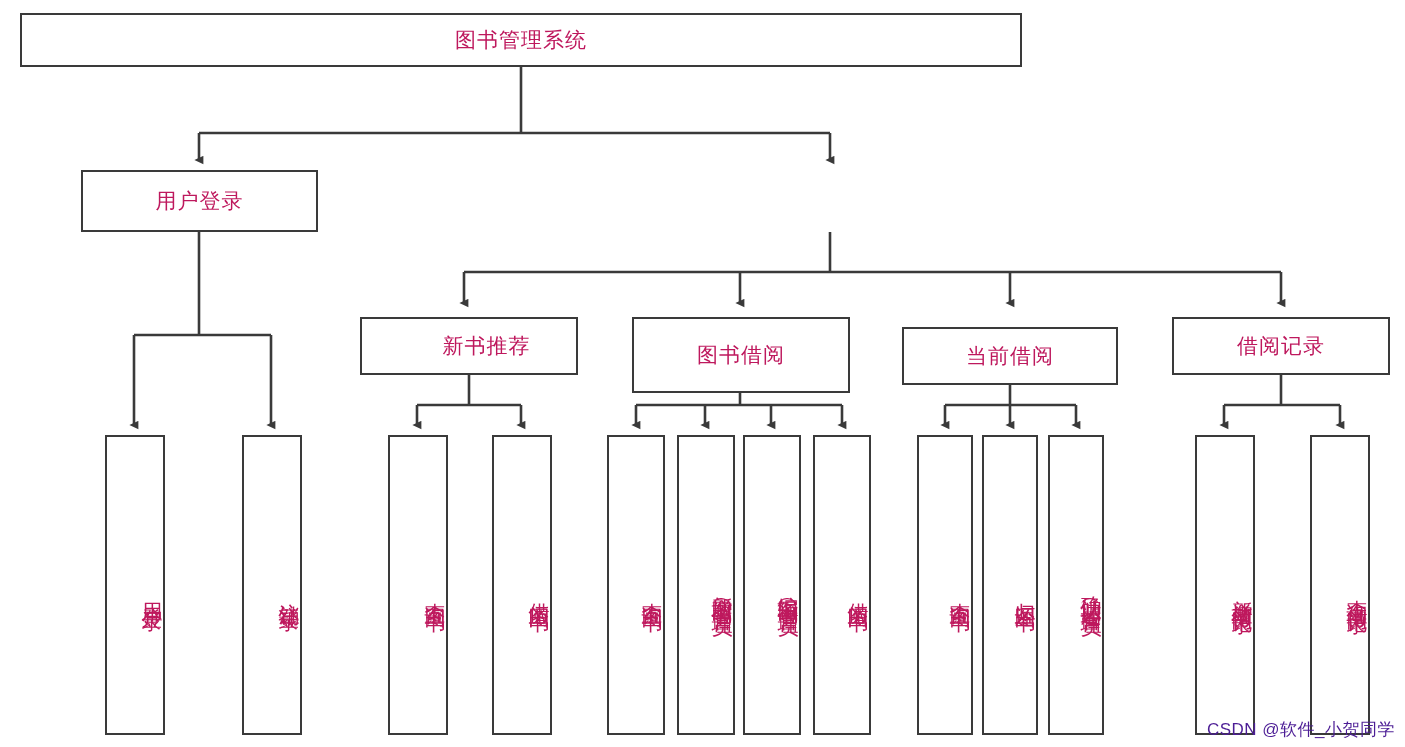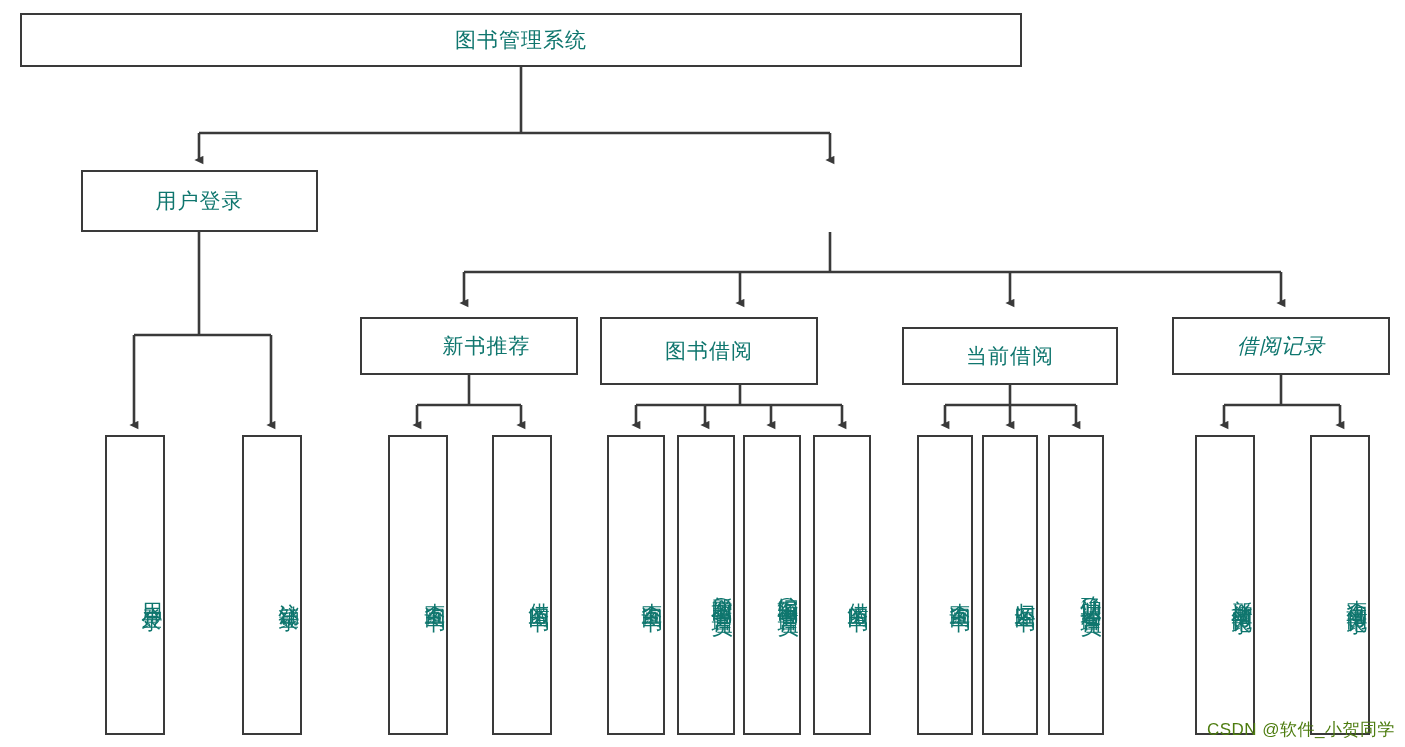--- a/index.html
+++ b/index.html
@@ -8,21 +8,21 @@
   svg.wires{position:absolute;left:0;top:0;width:1405px;height:747px;pointer-events:none;}
 
   .node{
     position:absolute;
     box-sizing:border-box;
     border:2.5px solid #3a3a3a;
     background:#ffffff;
     display:flex;
     align-items:center;
     justify-content:center;
-    color:#0f766e;
+    color:#be185d;
     z-index:2;
   }
   .node.h{ font-size:21px; letter-spacing:1px; }
   .node.v{
     writing-mode:vertical-rl;
     text-orientation:upright;
     font-size:21px;
     letter-spacing:3px;
     padding-top:14px;
     align-items:flex-start;
@@ -32,21 +32,21 @@
     writing-mode:vertical-rl;
     text-orientation:upright;
     letter-spacing:3px;
     line-height:1;
   }
   #watermark{
     position:absolute;
     right:10px;
     bottom:6px;
     font-size:17px;
-    color:#4d7c0f;
+    color:#4c1d95;
     letter-spacing:0.5px;
     z-index:5;
     white-space:nowrap;
   }
 </style>
 </head>
 <body>
 
 <div id="stage">
 
@@ -104,27 +104,27 @@
     <span>图书管理系统</span>
   </div>
 
   <div class="node h" style="left:81px;top:170px;width:237px;height:62px;">
     <span>用户登录</span>
   </div>
 
   <div class="node h" style="left:360px;top:317px;width:218px;height:58px;padding-left:35px;">
     <span>新书推荐</span>
   </div>
-  <div class="node h" style="left:600px;top:317px;width:218px;height:68px;">
+  <div class="node h" style="left:632px;top:317px;width:218px;height:76px;">
     <span>图书借阅</span>
   </div>
   <div class="node h" style="left:902px;top:317px;width:216px;height:58px;margin-top:10px;">
     <span>当前借阅</span>
   </div>
-  <div class="node h" style="left:1172px;top:317px;width:218px;height:58px;font-style:italic;">
+  <div class="node h" style="left:1172px;top:317px;width:218px;height:58px;">
     <span>借阅记录</span>
   </div>
 
   <div class="node v" style="left:105px;top:435px;width:60px;height:300px;">
     <span>用户登录</span>
   </div>
   <div class="node v" style="left:242px;top:435px;width:60px;height:300px;">
     <span>注销登录</span>
   </div>
 

